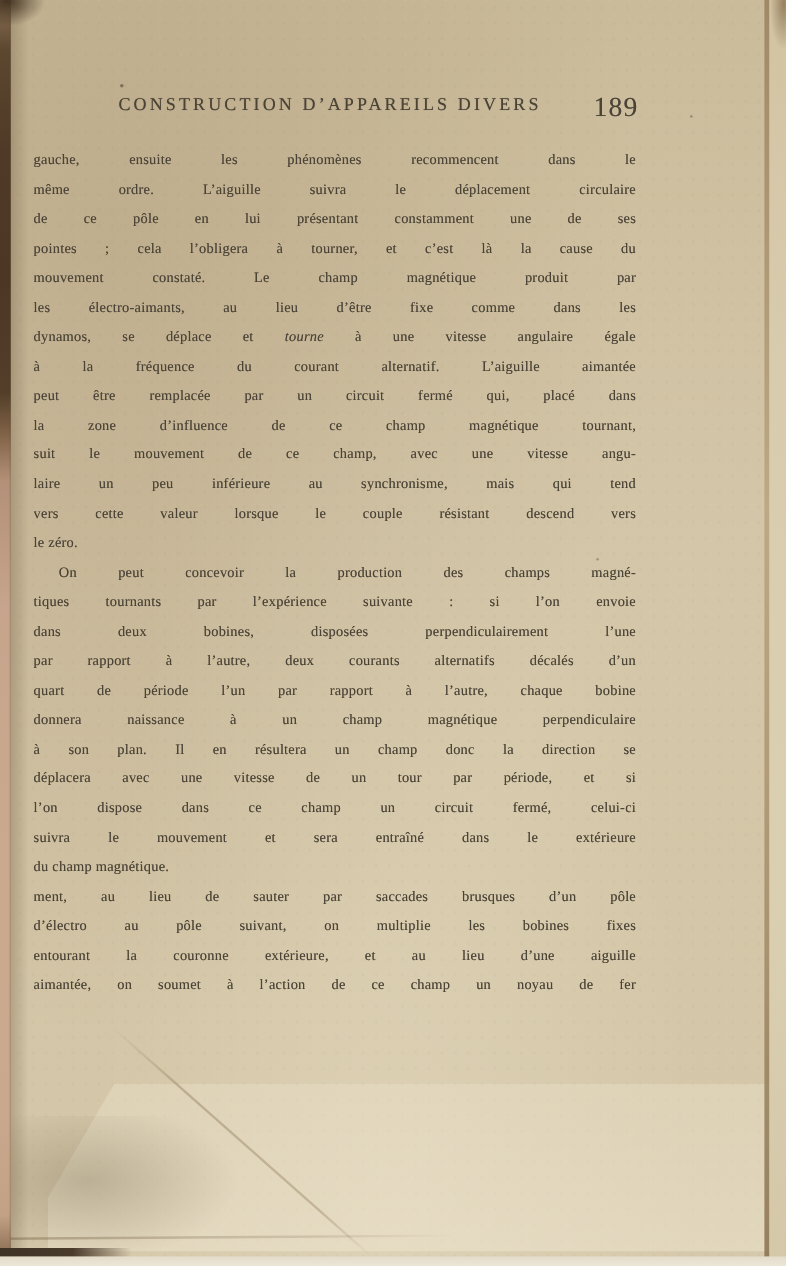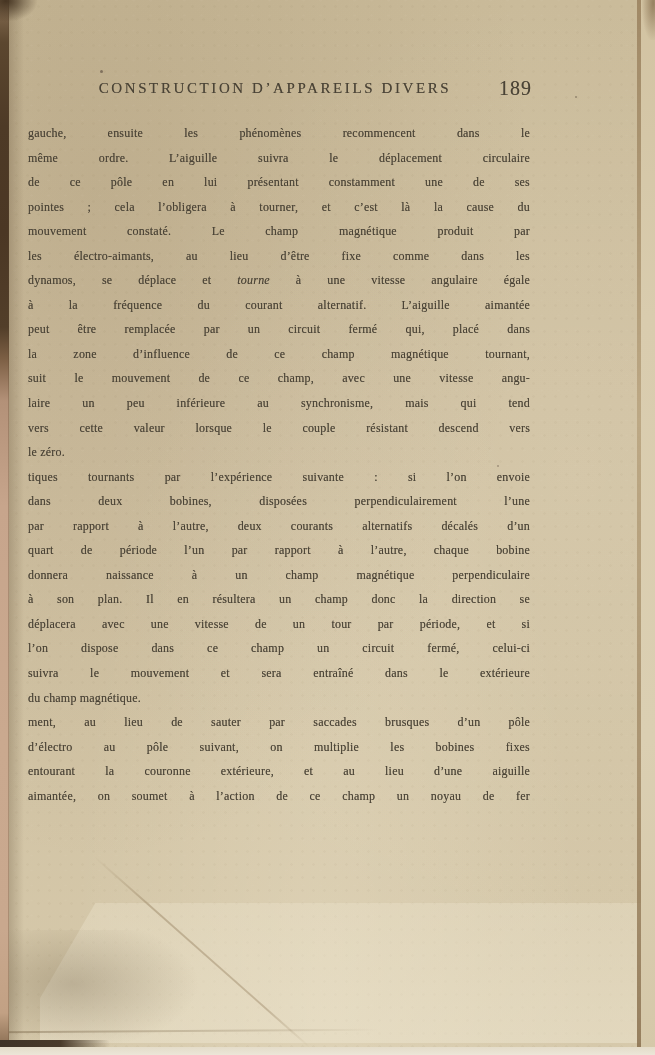--- a/index.html
+++ b/index.html
@@ -87,21 +87,21 @@
   .speck2 { left:575px; top:96px;  width:2px; height:2px; opacity:.6; }
   .speck3 { left:497px; top:465px; width:2px; height:2px; opacity:.5; }
 
   .header { position:absolute; left:28px; top:80px; width:504px; height:24px; color:var(--ink); }
   .header-title {
     position:absolute; left:0; right:10px; text-align:center;
     font-size:15px; letter-spacing:2.6px; white-space:nowrap;
     text-shadow:0 0 .6px rgba(74,67,54,.55);
   }
   .header-num {
-    position:absolute; right:0; top:-3px; font-size:20px; letter-spacing:1px;
+    position:absolute; right:0; top:-3px; font-size:23px; letter-spacing:1px;
     text-shadow:0 0 .5px rgba(74,67,54,.5);
   }
 
   .body-text {
     position:absolute; left:28px; top:121px; width:502px;
     color:var(--ink); font-size:12px; letter-spacing:.2px;
     text-shadow:0 0 .55px rgba(74,67,54,.55);
     font-family:Liberation Serif, serif;
   }
   .line { height:24.55px; line-height:24.5px; overflow:hidden; text-align:justify; }
@@ -146,20 +146,21 @@
       <div class="line"><span>mouvement constaté. Le champ magnétique produit par</span></div>
       <div class="line"><span>les électro-aimants, au lieu d’être fixe comme dans les</span></div>
       <div class="line"><span>dynamos, se déplace et </span><span class="it">tourne</span><span> à une vitesse angulaire égale</span></div>
       <div class="line"><span>à la fréquence du courant alternatif. L’aiguille aimantée</span></div>
       <div class="line"><span>peut être remplacée par un circuit fermé qui, placé dans</span></div>
       <div class="line"><span>la zone d’influence de ce champ magnétique tournant,</span></div>
       <div class="line"><span>suit le mouvement de ce champ, avec une vitesse angu-</span></div>
       <div class="line"><span>laire un peu inférieure au synchronisme, mais qui tend</span></div>
       <div class="line"><span>vers cette valeur lorsque le couple résistant descend vers</span></div>
       <div class="line no-just"><span>le zéro.</span></div>
+      <div class="line indent"><span>On peut concevoir la production des champs magné-</span></div>
       <div class="line"><span>tiques tournants par l’expérience suivante : si l’on envoie</span></div>
       <div class="line"><span>dans deux bobines, disposées perpendiculairement l’une</span></div>
       <div class="line"><span>par rapport à l’autre, deux courants alternatifs décalés d’un</span></div>
       <div class="line"><span>quart de période l’un par rapport à l’autre, chaque bobine</span></div>
       <div class="line"><span>donnera naissance à un champ magnétique perpendiculaire</span></div>
       <div class="line"><span>à son plan. Il en résultera un champ donc la direction se</span></div>
       <div class="line"><span>déplacera avec une vitesse de un tour par période, et si</span></div>
       <div class="line"><span>l’on dispose dans ce champ un circuit fermé, celui-ci</span></div>
       <div class="line"><span>suivra le mouvement et sera entraîné dans le extérieure</span></div>
       <div class="line no-just"><span>du champ magnétique.</span></div>

